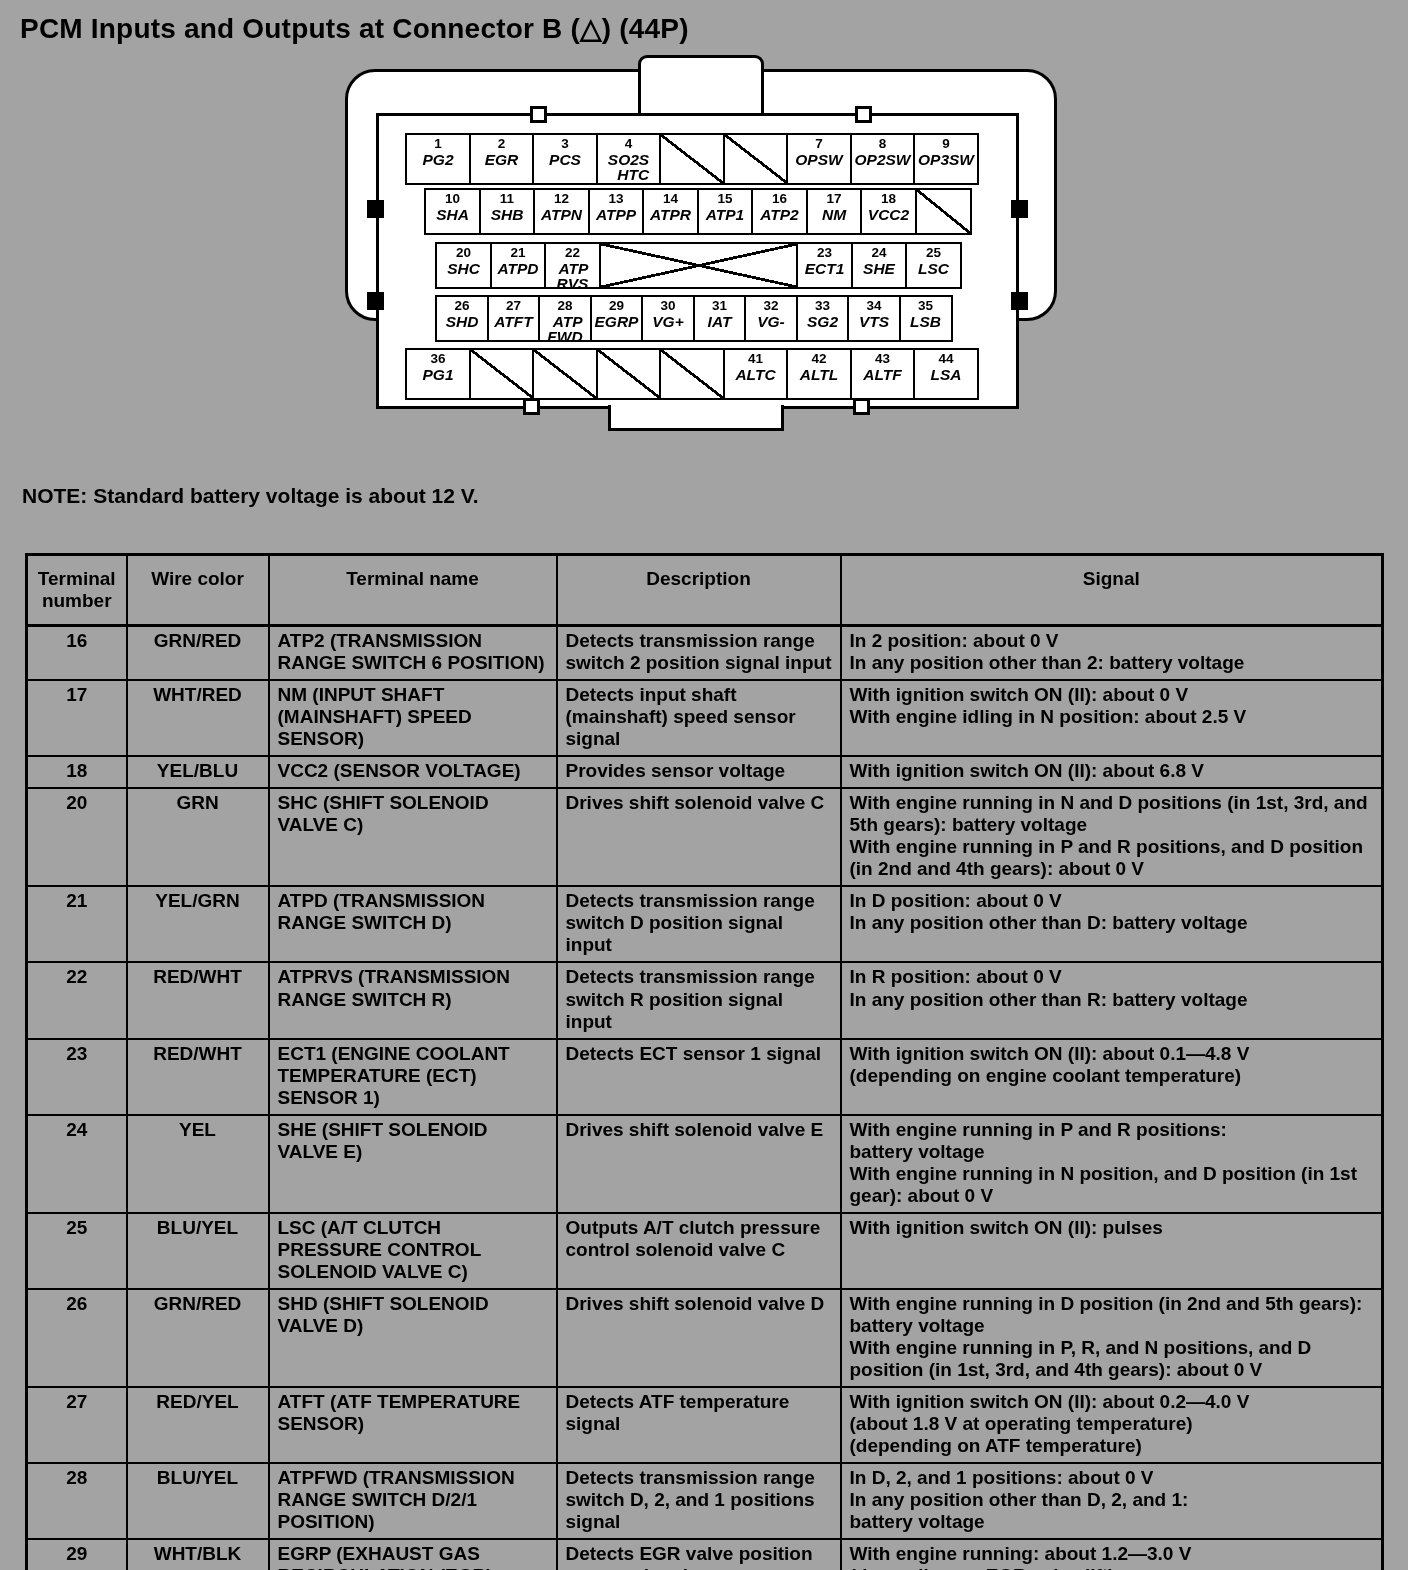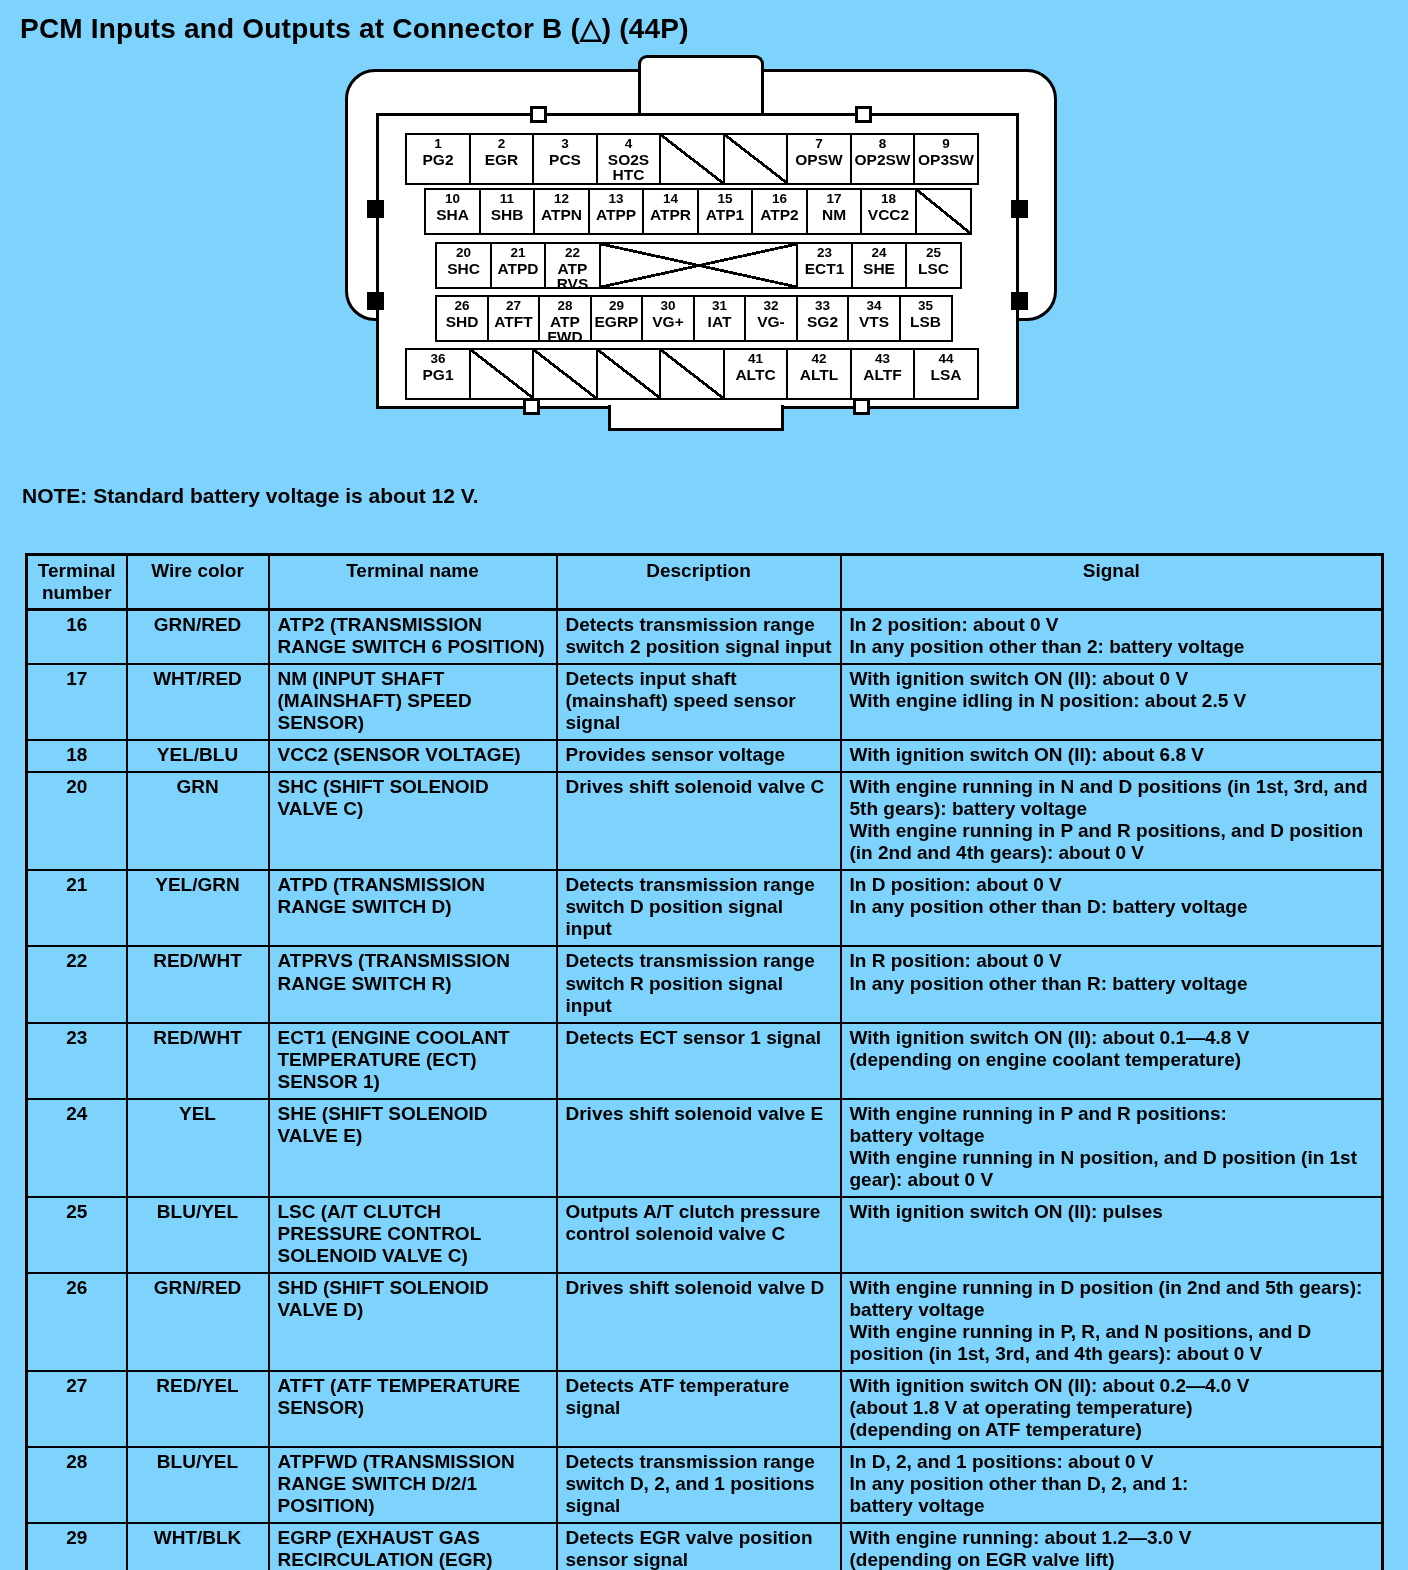--- a/index.html
+++ b/index.html
@@ -1,17 +1,17 @@
 <!DOCTYPE html>
 <html><head>
 <meta charset="utf-8">
 <style>
   html,body{margin:0;padding:0;background:#fff;}
   .page{
-    position:relative;width:1408px;height:1570px;background:#7dd3fc;overflow:hidden;
+    position:relative;width:1408px;height:1570px;background:#a3a3a3;overflow:hidden;
     font-family:"Liberation Sans",sans-serif;color:#000;font-weight:700;
   }
   .page-title{
     position:absolute;left:20px;top:12px;font-size:28px;font-weight:800;letter-spacing:.2px;
   }
   
   .connector{position:absolute;left:340px;top:55px;width:722px;height:382px;}
   .outer-shell{
     position:absolute;left:5px;top:14px;width:712px;height:252px;box-sizing:border-box;
     border:3.5px solid #000;border-radius:30px;background:#fff;z-index:0;
@@ -47,21 +47,21 @@
     box-sizing:border-box;border:2.5px solid #000;margin-right:-2.5px;background:#fff;
     display:flex;flex-direction:column;align-items:center;justify-content:flex-start;
     padding-top:1px;overflow:hidden;
   }
   .row1{top:78px;left:65px;}  .row1 .pin{width:66px;height:52px;}
   .row2{top:133px;left:84px;border-radius:21px;} .row2 .pin{width:57px;height:47px;}
   .row3{top:187px;left:95px;} .row3 .pin{width:57px;height:47px;} .row3 .pin.cross{width:200px;}
   .row4{top:240px;left:95px;} .row4 .pin{width:54px;height:47px;}
   .row5{top:293px;left:65px;} .row5 .pin{width:66px;height:52px;}
   .pin-num{font-size:13.5px;line-height:1.15;font-weight:700;}
-  .pin-label{font-size:15.5px;line-height:1.02;font-weight:700;white-space:pre-line;text-align:center;}
+  .pin-label{font-size:15.5px;line-height:1.02;font-weight:700;white-space:pre-line;text-align:right;font-style:italic;}
   .pin.slash{
     background-image:linear-gradient(to top right,
       transparent calc(50% - 1.4px), #000 calc(50% - 1.4px) calc(50% + 1.4px), transparent calc(50% + 1.4px));
   }
   .pin.cross{
     background-image:
       linear-gradient(to top right,
         transparent calc(50% - 1.4px), #000 calc(50% - 1.4px) calc(50% + 1.4px), transparent calc(50% + 1.4px)),
       linear-gradient(to bottom right,
         transparent calc(50% - 1.4px), #000 calc(50% - 1.4px) calc(50% + 1.4px), transparent calc(50% + 1.4px));
@@ -72,21 +72,21 @@
   .note-line{position:absolute;left:22px;top:484px;font-size:21px;font-weight:700;}
   
   .signal-table{
     position:absolute;left:25px;top:553px;width:1356px;border-collapse:collapse;
     border:3px solid #000;table-layout:fixed;
   }
   .signal-table th,.signal-table td{
     border:2.2px solid #000;padding:3px 8px 5px 8px;vertical-align:top;
     font-size:19px;line-height:1.16;font-weight:700;white-space:pre-line;overflow:hidden;
   }
-  .signal-table th{text-align:center;padding:4px 4px;border-bottom:3px solid #000;font-size:19px;}
+  .signal-table th{text-align:center;padding:12px 4px;border-bottom:3px solid #000;font-size:19px;}
   .col-terminal{text-align:center;}
   .col-wire{text-align:center;}
   col.c-term{width:100px;} col.c-wire{width:142px;} col.c-name{width:288px;}
   col.c-desc{width:284px;} col.c-sig{width:542px;}
 </style>
 </head>
 <body>
 
 <div class="page">
 

